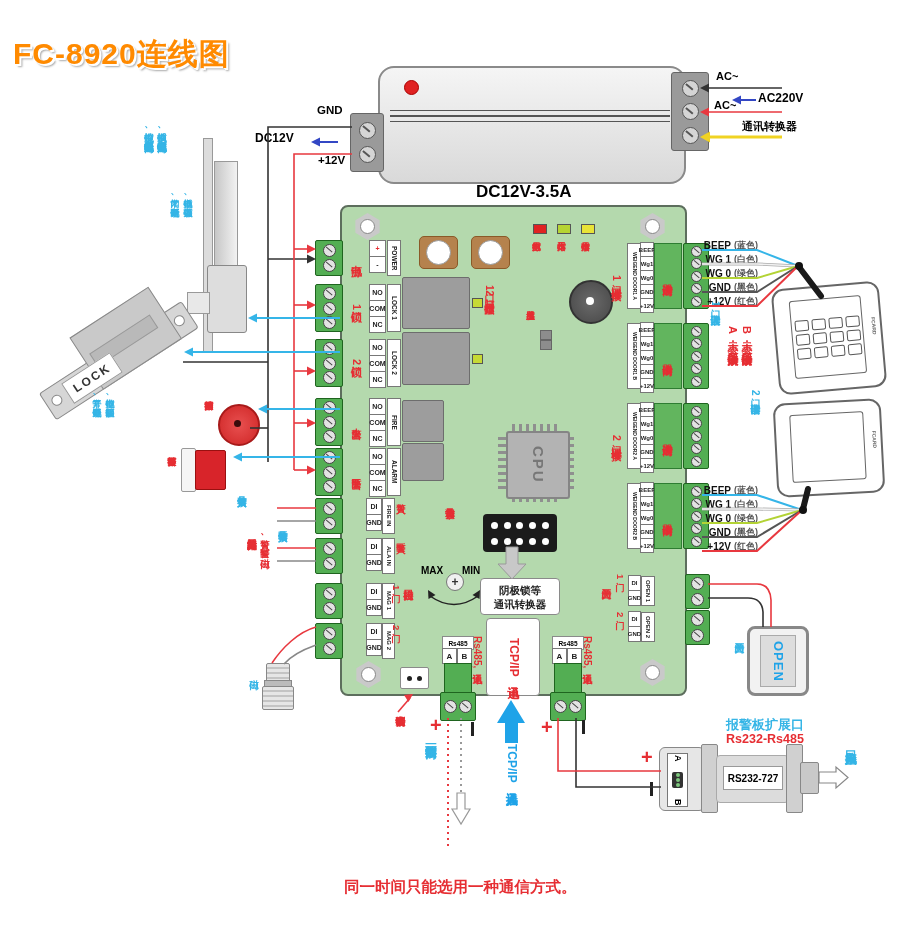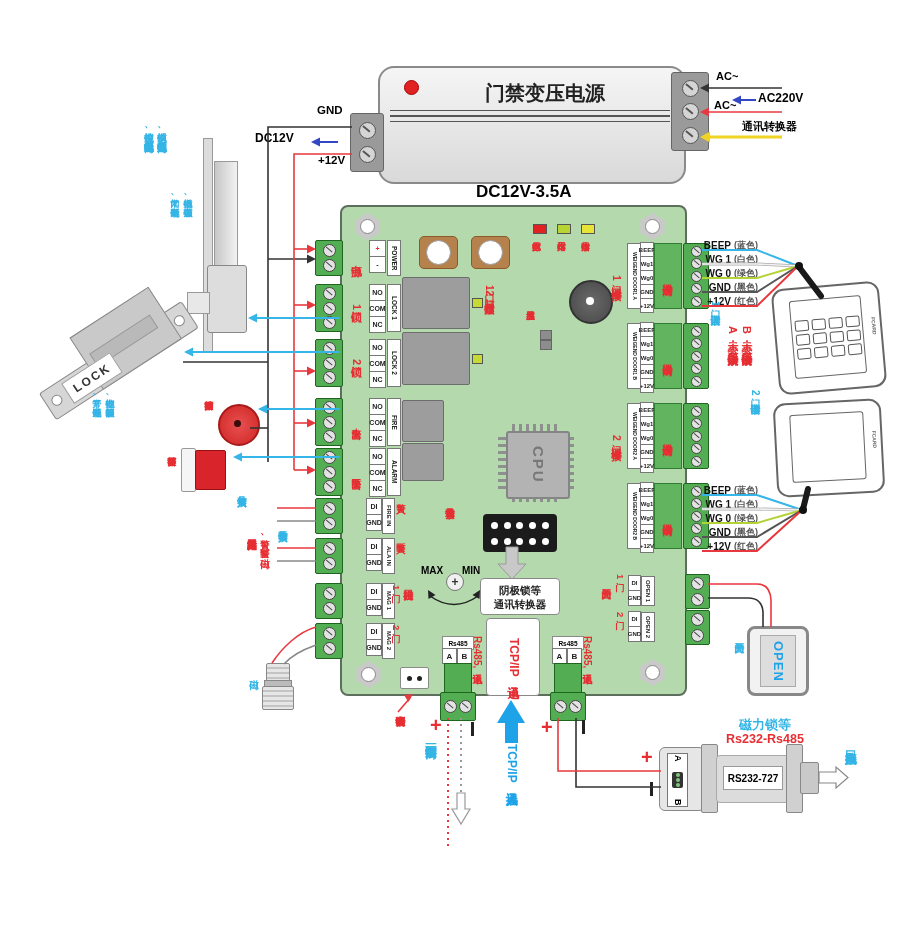--- a/index.html
+++ b/index.html
@@ -49,24 +49,24 @@
   .keys>div{width:12px;height:9px;border:1.5px solid #555;border-radius:2px;background:#fff;}
   .minus{background:#222;}
   .conv{background:#e6e6e6;border:1.5px solid #888;border-radius:6px;}
   .flange{background:#d0d0d0;border:1.5px solid #888;border-radius:2px;}
 </style>
 </head>
 <body>
 
 <div id="stage">
 
+  <div class="abs title" style="left:13px;top:34px;">FC-8920连线图</div>
 
   <div class="abs psu" style="left:378px;top:66px;width:304px;height:114px;"></div>
   <div class="abs" style="left:404px;top:80px;width:13px;height:13px;border-radius:50%;background:#e02222;border:1px solid #a00;"></div>
-  <div class="abs b" style="left:440px;top:80px;width:210px;font-size:20px;color:#222;text-align:center;">门禁变压电源</div>
   <div class="abs vents" style="left:390px;top:110px;width:280px;height:13px;"></div>
   <div class="abs gterm" style="left:350px;top:113px;width:32px;height:57px;">
       <div class="gscrew"></div>
       <div class="gscrew"></div>
     </div>
   <div class="abs gterm" style="left:671px;top:72px;width:36px;height:77px;">
       <div class="gscrew"></div>
       <div class="gscrew"></div>
       <div class="gscrew"></div>
     </div>
@@ -525,39 +525,40 @@
 
   <div class="abs v blue b" style="left:423px;top:737px;font-size:11.5px;height:128px;">连接下一台门禁控制器</div>
   <div class="abs v dkblue b" style="left:503px;top:744px;font-size:12px;height:118px;">TCP/IP通讯接入</div>
   <div class="abs red b" style="left:430px;top:714px;font-size:20px;">+</div>
   <div class="abs minus" style="left:471px;top:722px;width:3px;height:14px;"></div>
   <div class="abs red b" style="left:541px;top:716px;font-size:20px;">+</div>
   <div class="abs minus" style="left:582px;top:720px;width:3px;height:14px;"></div>
   <div class="abs red b" style="left:641px;top:746px;font-size:20px;">+</div>
   <div class="abs minus" style="left:650px;top:782px;width:3px;height:14px;"></div>
 
-  <div class="abs dkblue b" style="left:705px;top:716px;width:120px;text-align:center;font-size:13px;color:#35b5e6;">磁力锁等</div>
+  <div class="abs dkblue b" style="left:705px;top:716px;width:120px;text-align:center;font-size:13px;color:#35b5e6;">报警板扩展口</div>
   <div class="abs red b" style="left:705px;top:732px;width:120px;text-align:center;font-size:12.5px;">Rs232-Rs485</div>
   <div class="abs conv" style="left:659px;top:747px;width:44px;height:62px;"></div>
   <div class="abs" style="left:667px;top:753px;width:19px;height:50px;background:#fff;border:1.5px solid #777;display:flex;flex-direction:column;align-items:center;justify-content:space-between;padding:1px 0;">
     <span class="v b" style="font-size:9px;">A</span>
     <div style="width:11px;height:16px;background:#333;border-radius:2px;display:flex;flex-direction:column;align-items:center;justify-content:space-evenly;">
       <div style="width:4px;height:4px;border-radius:50%;background:#7ec87e;"></div>
       <div style="width:4px;height:4px;border-radius:50%;background:#7ec87e;"></div>
       <div style="width:4px;height:4px;border-radius:50%;background:#7ec87e;"></div>
     </div>
     <span class="v b" style="font-size:9px;">B</span>
   </div>
   <div class="abs flange" style="left:701px;top:744px;width:15px;height:67px;"></div>
   <div class="abs" style="left:716px;top:755px;width:71px;height:46px;background:#dcdcdc;border:1.5px solid #aaa;border-radius:4px;"></div>
   <div class="abs" style="left:723px;top:766px;width:58px;height:22px;background:#fff;border:1px solid #999;display:flex;align-items:center;justify-content:center;font-weight:bold;font-size:10px;">RS232-727</div>
   <div class="abs flange" style="left:786px;top:744px;width:15px;height:67px;"></div>
   <div class="abs" style="left:800px;top:762px;width:17px;height:30px;background:#c9c9c9;border:1.5px solid #888;border-radius:2px;"></div>
   <div class="abs v blue b" style="left:842px;top:742px;font-size:12px;height:84px;">接入电脑串口</div>
 
+  <div class="abs red b" style="left:344px;top:877px;font-size:15.5px;">同一时间只能选用一种通信方式。</div>
 
   <svg class="abs" style="left:0;top:0;pointer-events:none;" width="900" height="936" viewBox="0 0 900 936" xmlns="http://www.w3.org/2000/svg">
 
     <g stroke="#333" stroke-width="1.6" fill="none">
       <path d="M352,127 H268 V462"></path>
       <path d="M268,259 H308"></path>
       <path d="M183,362 H268"></path>
       <path d="M250,428 H268"></path>
       <path d="M782,88 H709"></path>
       <path d="M576,718 V787 H661"></path>

